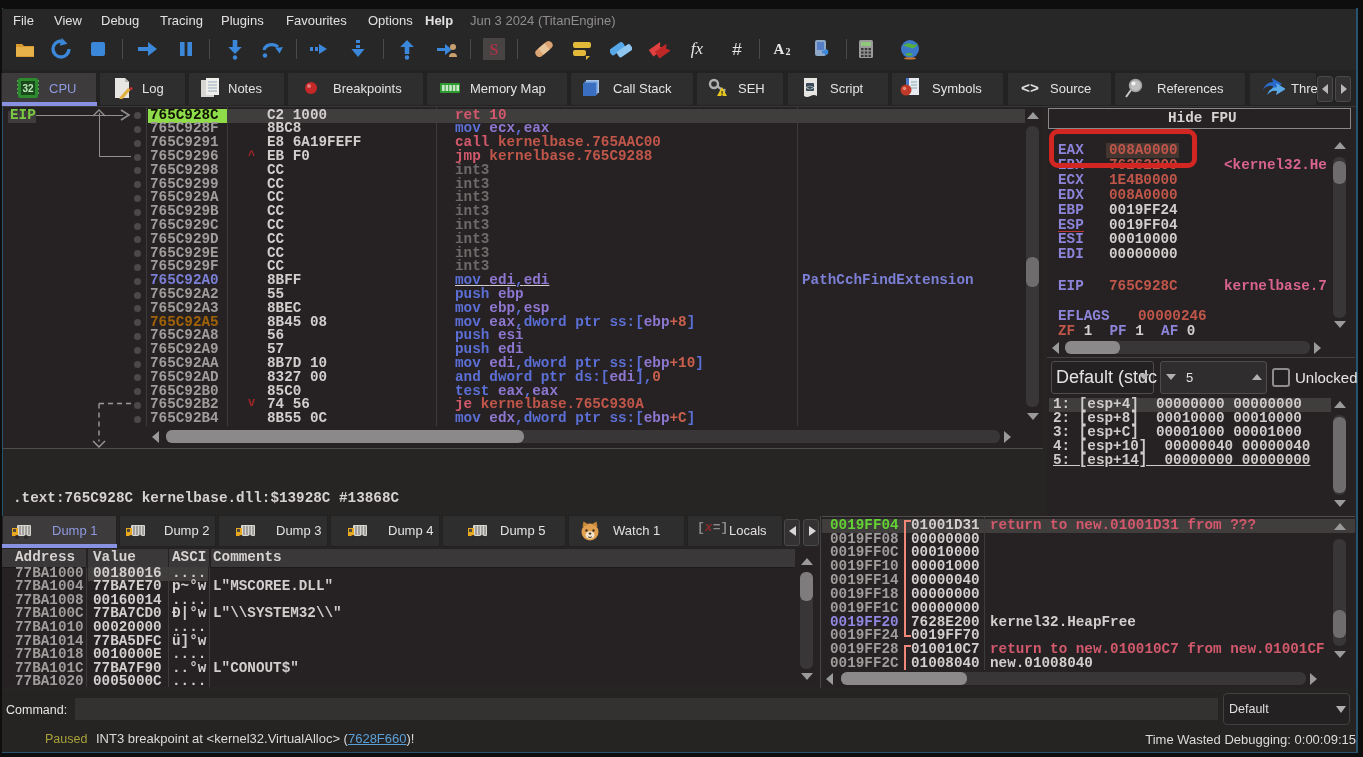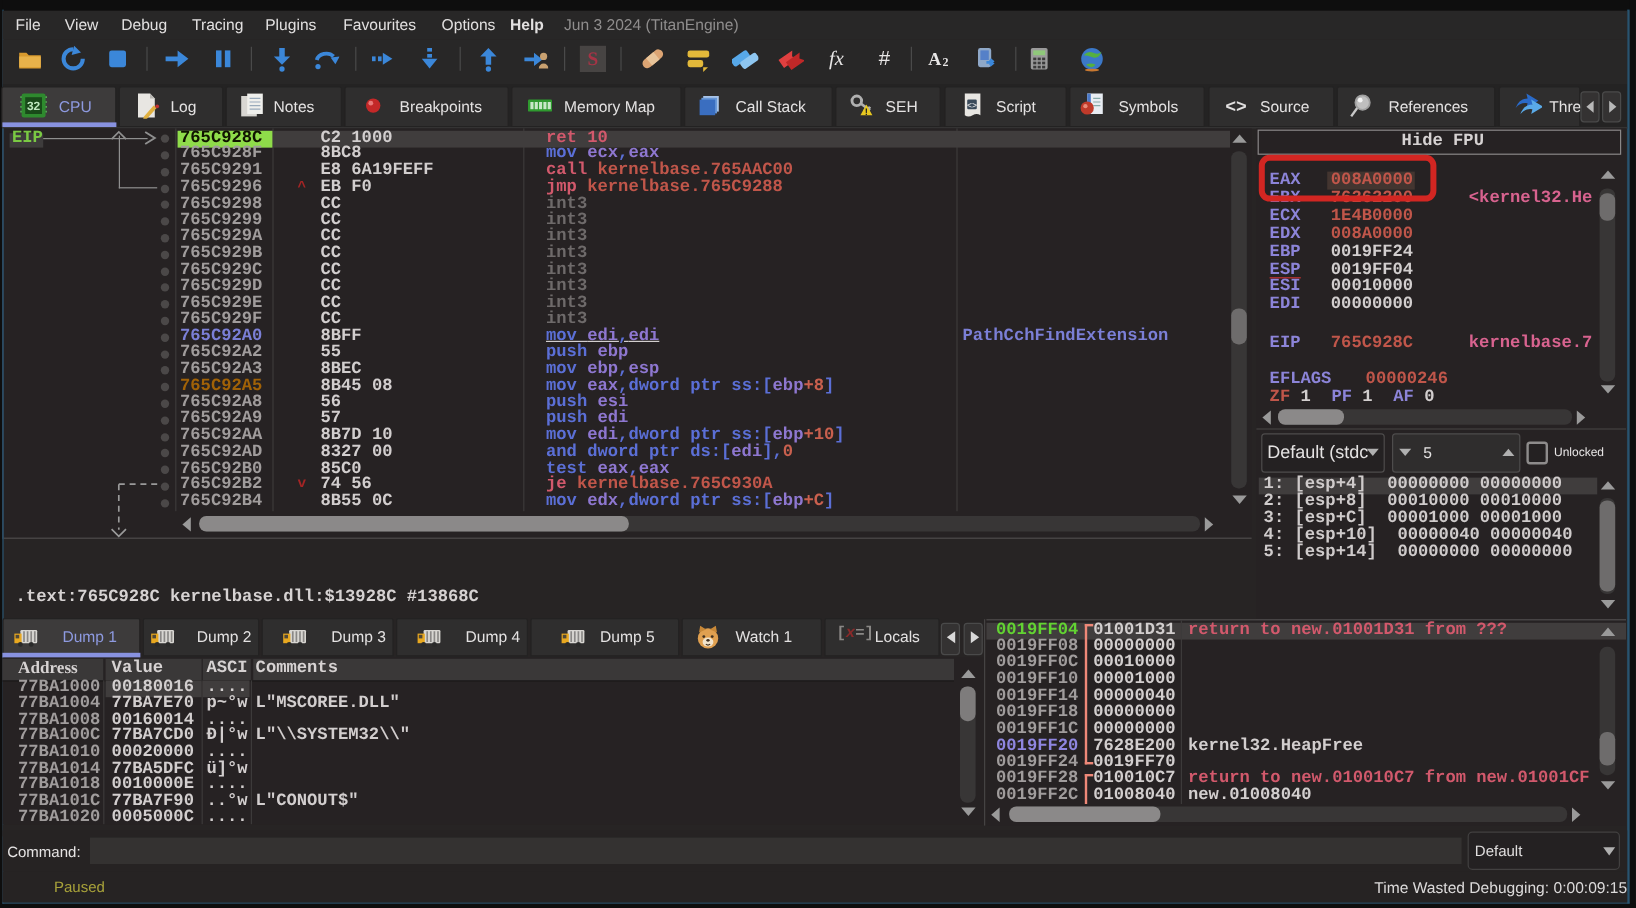--- a/index.html
+++ b/index.html
@@ -411,34 +411,34 @@
 <div class="tri" style="left:1334px;top:142px;border-left:6px solid transparent;border-right:6px solid transparent;border-bottom:7px solid #9a9a9a;"></div>
 <div style="position:absolute;left:1333px;top:157px;width:13px;height:161px;background:#383636;border-radius:6px;"></div>
 <div style="position:absolute;left:1333px;top:161px;width:13px;height:23px;background:#6e6c6c;border-radius:6px;"></div>
 <div class="tri" style="left:1334px;top:321px;border-left:6px solid transparent;border-right:6px solid transparent;border-top:7px solid #9a9a9a;"></div>
 <div class="tri" style="left:1052px;top:342px;border-top:6px solid transparent;border-bottom:6px solid transparent;border-right:7px solid #9a9a9a;"></div>
 <div style="position:absolute;left:1065px;top:341px;width:245px;height:13px;background:#383636;border-radius:6px;"></div>
 <div style="position:absolute;left:1065px;top:341px;width:55px;height:13px;background:#8b8989;border-radius:6px;"></div>
 <div class="tri" style="left:1314px;top:342px;border-top:6px solid transparent;border-bottom:6px solid transparent;border-left:7px solid #9a9a9a;"></div>
 <div style="position:absolute;left:1047px;top:357px;width:308px;height:1px;background:#434141;"></div>
 <div style="position:absolute;left:1051px;top:361px;width:103px;height:33px;background:#242122;border:1px solid #4e4c4c;border-radius:3px;"></div>
-<div class="s" style="left:1056px;top:370px;color:#e4e2e2;font-size:15px;">Default (stdc</div>
+<div class="s" style="left:1056px;top:370px;color:#e4e2e2;font-size:18px;">Default (stdc</div>
 <div class="tri" style="left:1139px;top:374px;border-left:5px solid transparent;border-right:5px solid transparent;border-top:6px solid #b0b0b0;"></div>
 <div style="position:absolute;left:1160px;top:361px;width:107px;height:33px;background:#2f2d2d;border:1px solid #4e4c4c;border-radius:3px;"></div>
 <div class="tri" style="left:1166px;top:374px;border-left:5px solid transparent;border-right:5px solid transparent;border-top:6px solid #b0b0b0;"></div>
 <div class="s" style="left:1186px;top:370px;color:#e4e2e2;">5</div>
 <div class="tri" style="left:1252px;top:374px;border-left:5px solid transparent;border-right:5px solid transparent;border-bottom:6px solid #b0b0b0;"></div>
 <div style="position:absolute;left:1272px;top:368px;width:18px;height:19px;background:#242122;border:2px solid #8e8c8c;border-radius:3px;"></div>
-<div class="s" style="left:1295px;top:370px;color:#e8e6e6;font-size:10px;">Unlocked</div>
+<div class="s" style="left:1295px;top:370px;color:#e8e6e6;font-size:15px;">Unlocked</div>
 <div style="position:absolute;left:1049px;top:398.3px;width:282px;height:14px;background:#403d3d;"></div>
 <div class="m" style="left:1053px;top:398.3px;color:#cfcbcb;">1: [esp+4]  00000000 00000000</div>
 <div class="m" style="left:1053px;top:412.2px;color:#cfcbcb;">2: [esp+8]  00010000 00010000</div>
 <div class="m" style="left:1053px;top:426.1px;color:#cfcbcb;">3: [esp+C]  00001000 00001000</div>
 <div class="m" style="left:1053px;top:440.0px;color:#cfcbcb;">4: [esp+10]  00000040 00000040</div>
-<div class="m" style="left:1053px;top:453.9px;color:#cfcbcb;">5: [esp+14]  00000000 00000000</div>
+<div class="m" style="left:1053px;top:453.9px;color:#cfcbcb;text-decoration:underline;">5: [esp+14]  00000000 00000000</div>
 <div class="tri" style="left:1334px;top:401px;border-left:6px solid transparent;border-right:6px solid transparent;border-bottom:7px solid #9a9a9a;"></div>
 <div style="position:absolute;left:1333px;top:415px;width:13px;height:80px;background:#383636;border-radius:6px;"></div>
 <div style="position:absolute;left:1333px;top:417px;width:13px;height:76px;background:#6e6c6c;border-radius:6px;"></div>
 <div class="tri" style="left:1334px;top:500px;border-left:6px solid transparent;border-right:6px solid transparent;border-top:7px solid #9a9a9a;"></div>
 <div class="m" style="left:13px;top:491.5px;color:#d6d2d2;">.text:765C928C kernelbase.dll:$13928C #13868C</div>
 <div style="position:absolute;left:2px;top:515px;width:115px;height:32px;background:#3d3b3b;border:1px solid #232222;border-radius:2px 2px 0 0;"></div>
 <svg style="position:absolute;left:11px;top:520px" width="22" height="22" viewBox="0 0 22 22">
       <rect x="6" y="5" width="14" height="11" rx="1" fill="#d8d6d2"></rect>
       <g stroke="#8a8886" stroke-width="1.4">
         <path d="M9 6 v9 M12 6 v9 M15 6 v9 M18 6 v9"></path>
@@ -511,21 +511,21 @@
 <div style="position:absolute;left:687px;top:515px;width:96px;height:32px;background:#2f2e2e;border:1px solid #232222;border-radius:2px 2px 0 0;"></div>
 <div class="m" style="left:697px;top:521px;font-size:13px;"><i style="color:#8a8886">[</i><i style="color:#8a2a2a;font-style:italic">x</i><i style="color:#8a8886">=]</i></div>
 <div class="s" style="left:729px;top:523px;">Locals</div>
 <div style="position:absolute;left:2px;top:544px;width:115px;height:3.5px;background:#8892e0;"></div>
 <div style="position:absolute;left:784px;top:519px;width:16px;height:27px;background:#343232;border:1px solid #4a4a4a;border-radius:3px;"></div>
 <div class="tri" style="left:789px;top:526px;border-top:5px solid transparent;border-bottom:5px solid transparent;border-right:7px solid #d8d8d8;"></div>
 <div style="position:absolute;left:803px;top:519px;width:16px;height:27px;background:#343232;border:1px solid #4a4a4a;border-radius:3px;"></div>
 <div class="tri" style="left:809px;top:526px;border-top:5px solid transparent;border-bottom:5px solid transparent;border-left:7px solid #d8d8d8;"></div>
 <div style="position:absolute;left:2px;top:548px;width:818px;height:139px;background:#262223;"></div>
 <div style="position:absolute;left:2px;top:549px;width:793px;height:17.5px;background:#3a3838;"></div>
-<div class="m" style="left:15px;top:551px;color:#d6d2d2;font-family:Liberation Serif, serif;">Address</div>
+<div class="m" style="left:15px;top:551px;color:#d6d2d2;">Address</div>
 <div class="m" style="left:93px;top:551px;color:#d6d2d2;">Value</div>
 <div class="m" style="left:172px;top:551px;color:#d6d2d2;">ASCI</div>
 <div class="m" style="left:213px;top:551px;color:#d6d2d2;">Comments</div>
 <div style="position:absolute;left:86px;top:549px;width:1.5px;height:17.5px;background:#262223;"></div>
 <div style="position:absolute;left:167.5px;top:549px;width:1.5px;height:17.5px;background:#262223;"></div>
 <div style="position:absolute;left:209px;top:549px;width:1.5px;height:17.5px;background:#262223;"></div>
 <div style="position:absolute;left:2px;top:566.5px;width:793px;height:1px;background:#1c1a1a;"></div>
 <div style="position:absolute;left:86px;top:567px;width:1px;height:120px;background:#3c3a3a;"></div>
 <div style="position:absolute;left:167.5px;top:567px;width:1px;height:120px;background:#3c3a3a;"></div>
 <div style="position:absolute;left:209px;top:567px;width:1px;height:120px;background:#3c3a3a;"></div>
@@ -611,13 +611,14 @@
 <div style="position:absolute;left:841px;top:672px;width:126px;height:13px;background:#8b8989;border-radius:6px;"></div>
 <div class="tri" style="left:1310px;top:673px;border-top:6px solid transparent;border-bottom:6px solid transparent;border-left:7px solid #9a9a9a;"></div>
 <div style="position:absolute;left:2px;top:692px;width:1354px;height:34px;background:#262323;"></div>
 <div class="s" style="left:6px;top:703px;color:#e6e4e4;font-size:12.5px;">Command:</div>
 <div style="position:absolute;left:75px;top:698px;width:1143px;height:22px;background:#343231;"></div>
 <div style="position:absolute;left:1223px;top:693px;width:127px;height:32px;background:#242122;border:1px solid #424040;border-radius:4px;"></div>
 <div class="s" style="left:1229px;top:702px;color:#e0dede;font-size:12.5px;">Default</div>
 <div class="tri" style="left:1336px;top:706px;border-left:5px solid transparent;border-right:5px solid transparent;border-top:7px solid #b0b0b0;"></div>
 <div style="position:absolute;left:2px;top:726px;width:1354px;height:26px;background:#262323;"></div>
 <div class="s" style="left:45px;top:732px;color:#a8a23a;font-size:12.5px;">Paused</div>
+<div class="s" style="left:96px;top:731px;color:#dcdada;font-size:13px;">INT3 breakpoint at &lt;kernel32.VirtualAlloc&gt; (<i style="color:#5aa0d8;text-decoration:underline">7628F660</i>)!</div>
 <div class="s" style="left:1132px;top:732px;width:224px;font-size:13px;color:#dcdada;text-align:right;">Time Wasted Debugging: 0:00:09:15</div>
 </div>
 </body></html>

